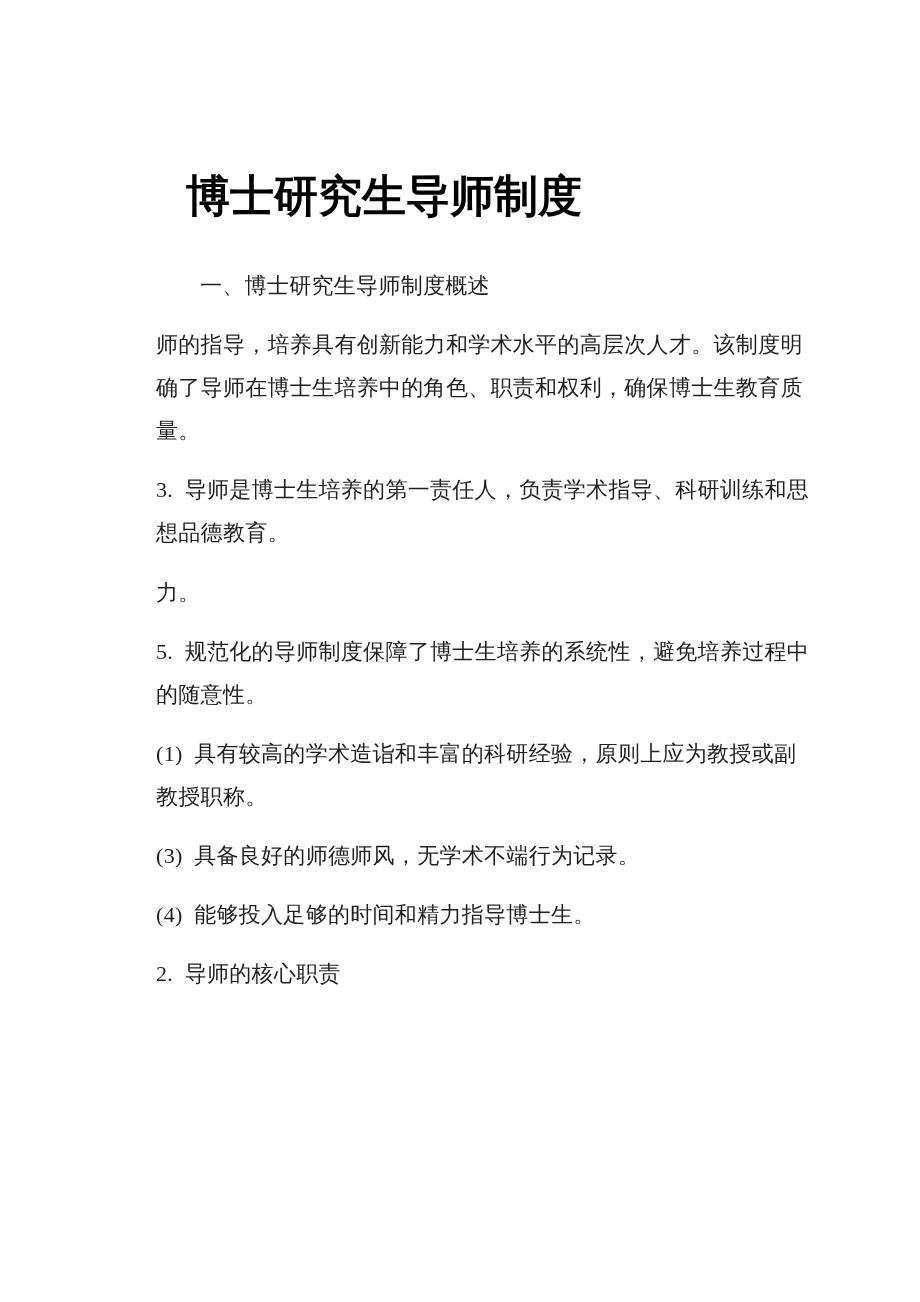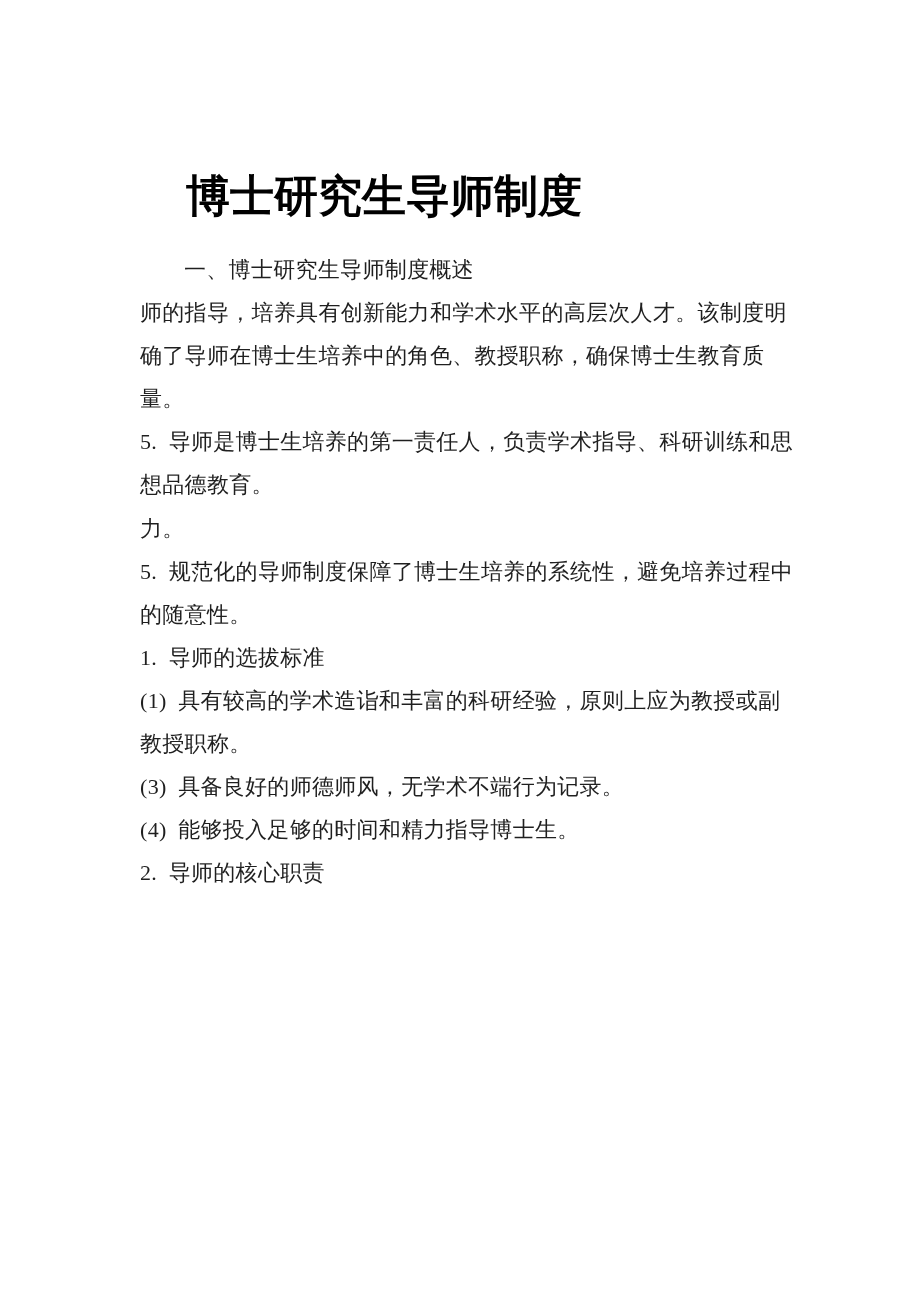--- a/index.html
+++ b/index.html
@@ -31,54 +31,51 @@
   .doc-body {
     position: absolute;
     top: 248px;
     left: 140px;
     width: 660px;
     font-size: 22px;
     line-height: 43.1px;
     color: #1f1f1f;
     letter-spacing: 0.3px;
   }
-  .paragraph { margin: 0; }
+  .paragraph { margin: 16px; }
   .paragraph.indent { padding-left: 44px; }
   .text-line {
     white-space: pre;
     height: 43.1px;
   }
 </style>
 </head>
 <body>
 
 <div class="page">
   <div class="doc-title">博士研究生导师制度</div>
   <div class="doc-body">
       <div class="paragraph indent">
         <div class="text-line">一、博士研究生导师制度概述</div>
       </div>
       <div class="paragraph">
         <div class="text-line">师的指导，培养具有创新能力和学术水平的高层次人才。该制度明</div>
-        <div class="text-line">确了导师在博士生培养中的角色、教授职称，确保博士生教育质</div>
+        <div class="text-line">确了导师在博士生培养中的角色、职责和权利，确保博士生教育质</div>
         <div class="text-line">量。</div>
       </div>
       <div class="paragraph">
-        <div class="text-line">5.  导师是博士生培养的第一责任人，负责学术指导、科研训练和思</div>
+        <div class="text-line">3.  导师是博士生培养的第一责任人，负责学术指导、科研训练和思</div>
         <div class="text-line">想品德教育。</div>
       </div>
       <div class="paragraph">
         <div class="text-line">力。</div>
       </div>
       <div class="paragraph">
         <div class="text-line">5.  规范化的导师制度保障了博士生培养的系统性，避免培养过程中</div>
         <div class="text-line">的随意性。</div>
-      </div>
-      <div class="paragraph">
-        <div class="text-line">1.  导师的选拔标准</div>
       </div>
       <div class="paragraph">
         <div class="text-line">(1)  具有较高的学术造诣和丰富的科研经验，原则上应为教授或副</div>
         <div class="text-line">教授职称。</div>
       </div>
       <div class="paragraph">
         <div class="text-line">(3)  具备良好的师德师风，无学术不端行为记录。</div>
       </div>
       <div class="paragraph">
         <div class="text-line">(4)  能够投入足够的时间和精力指导博士生。</div>

